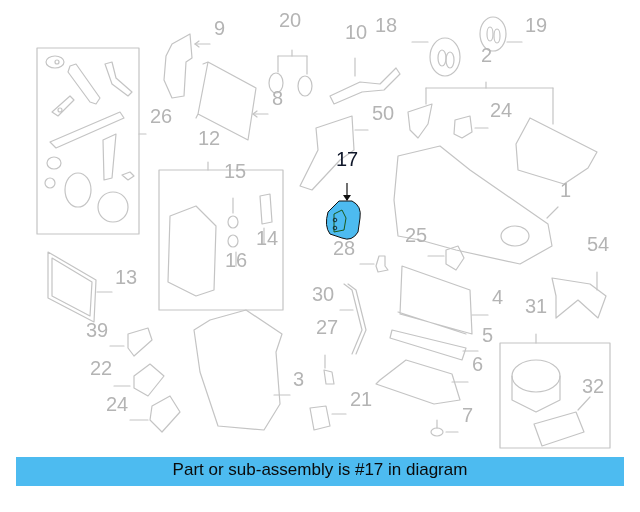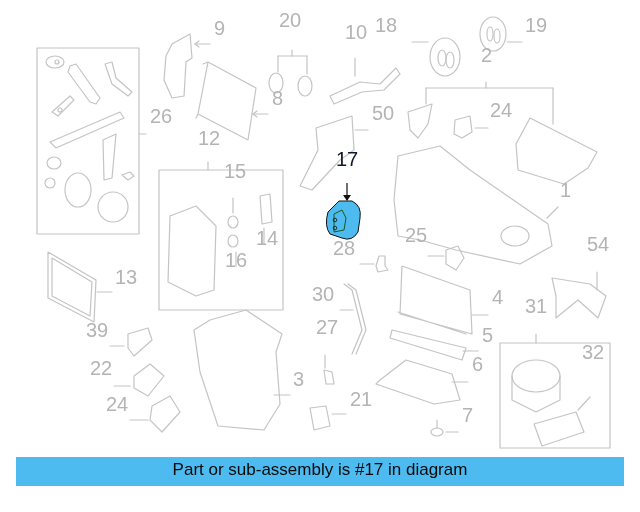--- a/index.html
+++ b/index.html
@@ -178,18 +178,18 @@
     <div class="callout" style="left: 86px; top: 320px;">39</div>
     <div class="callout" style="left: 490px; top: 100px;">24</div>
     <div class="callout" style="left: 106px; top: 394px;">24</div>
     <div class="callout" style="left: 405px; top: 225px;">25</div>
     <div class="callout" style="left: 150px; top: 106px;">26</div>
     <div class="callout" style="left: 316px; top: 317px;">27</div>
     <div class="callout" style="left: 333px; top: 238px;">28</div>
     <div class="callout" style="left: 587px; top: 234px;">54</div>
     <div class="callout" style="left: 372px; top: 103px;">50</div>
     <div class="callout" style="left: 525px; top: 296px;">31</div>
-    <div class="callout" style="left: 582px; top: 342px;">32</div>
+    <div class="callout" style="left: 582px; top: 376px;">32</div>
   </div>
 
 <div id="banner">
   <div>Part or sub-assembly is #17 in diagram</div>
 </div>
 
 </body></html>

